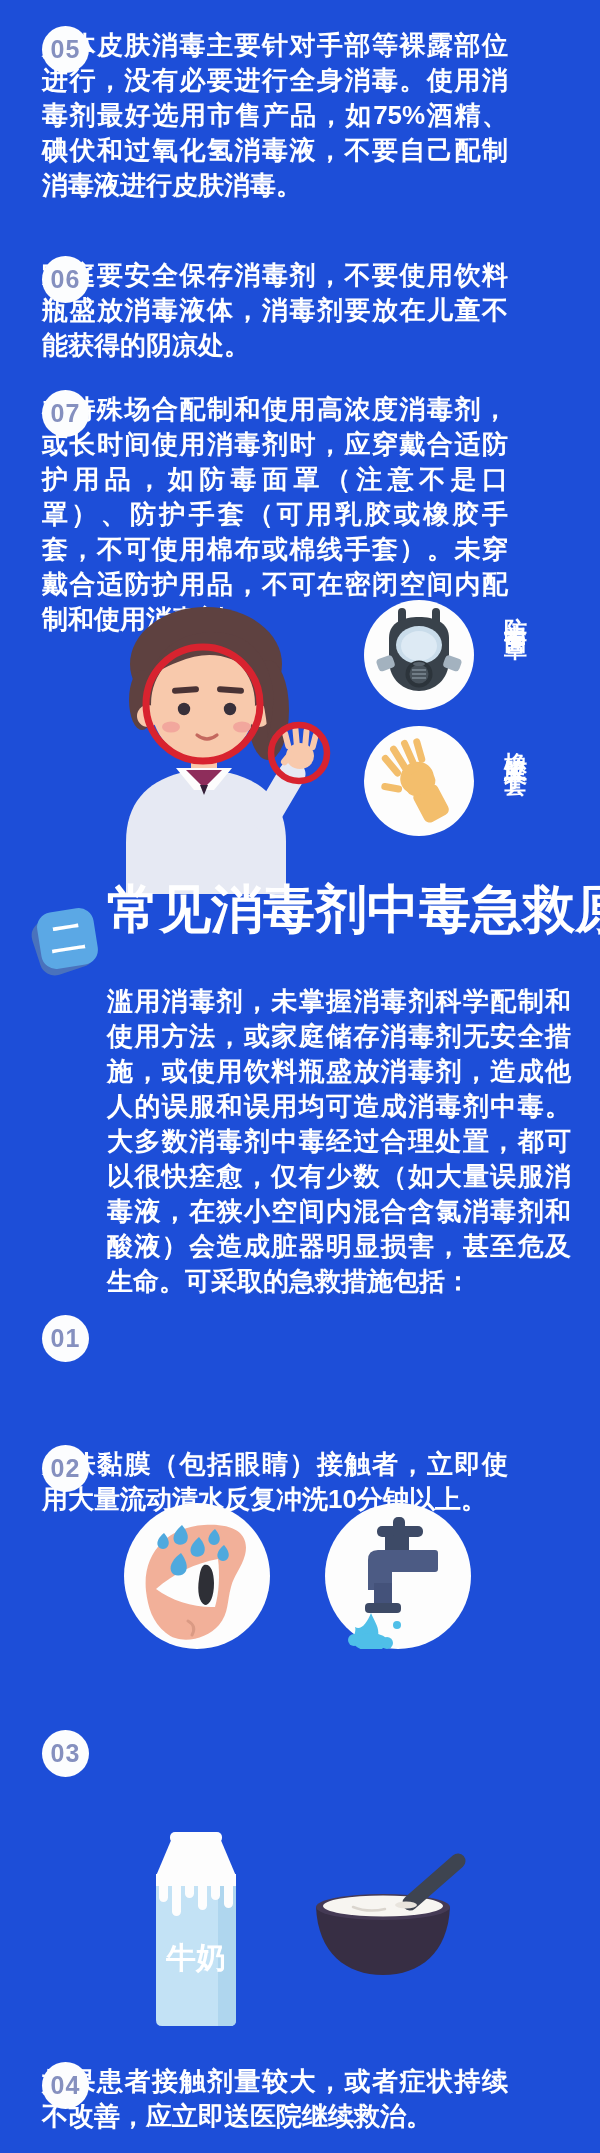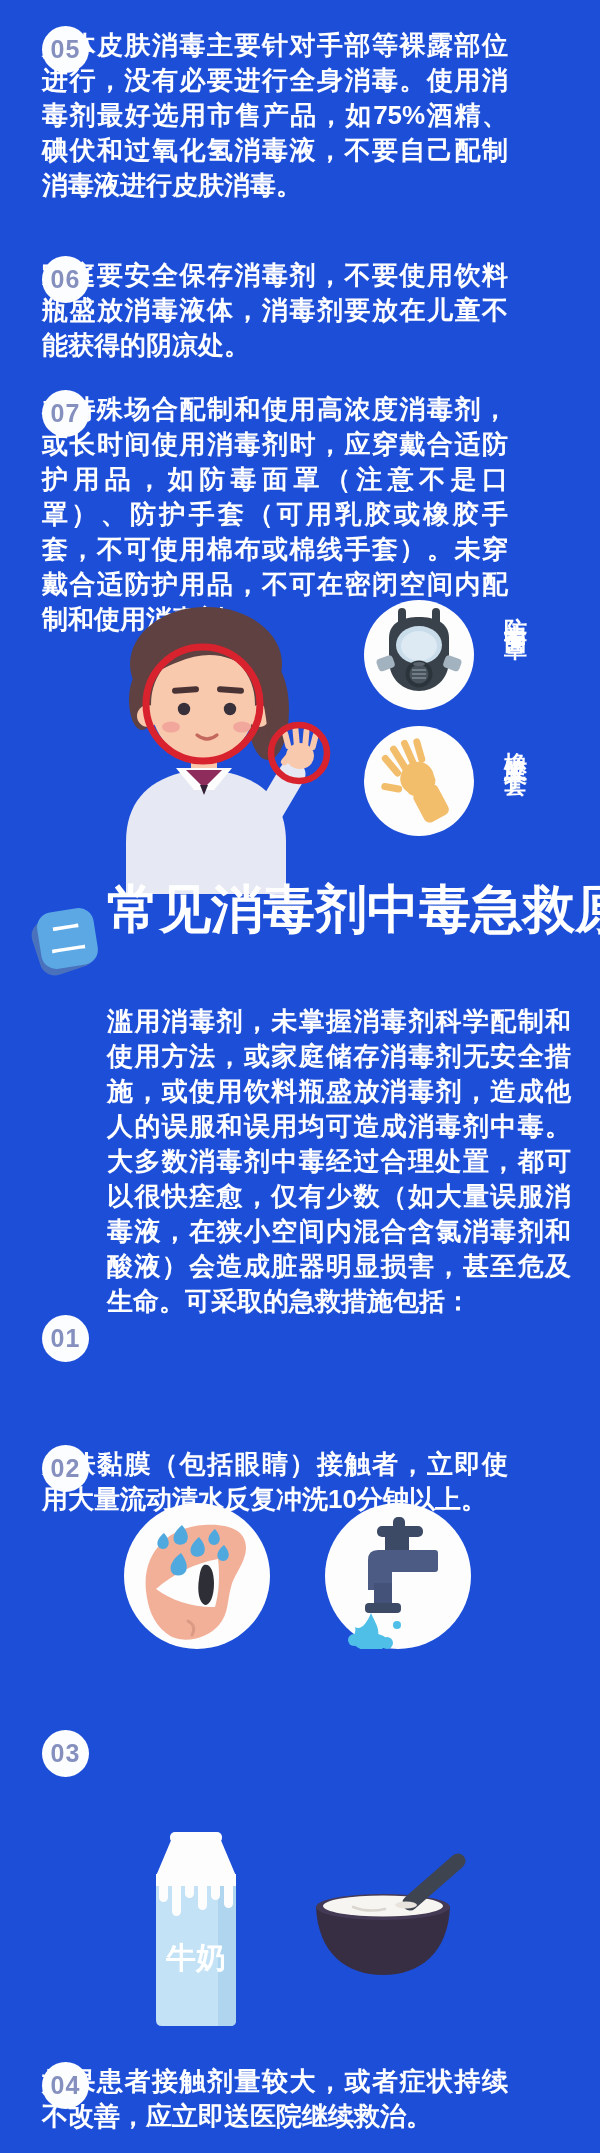--- a/index.html
+++ b/index.html
@@ -41,21 +41,21 @@
     color:#FFFFFF; font-size:35px; font-weight:800;
   }
   .section-title {
     position:absolute; left:107px; top:884px; width:470px;
     color:#FFFFFF; font-size:52px; font-weight:800; line-height:50px;
     white-space:nowrap;
   }
   .intro {
     position:absolute; left:107px; top:984px; width:464px;
     color:#FFFFFF; font-weight:700; font-size:26px; line-height:35px;
-    text-align:justify; word-break:break-all;margin-top:20px;
+    text-align:justify; word-break:break-all;
   }
   svg { display:block; }
 </style>
 </head>
 <body>
 
 <div class="page">
 
   <div class="tip" style="top:28px">
     <div class="num">05</div>

